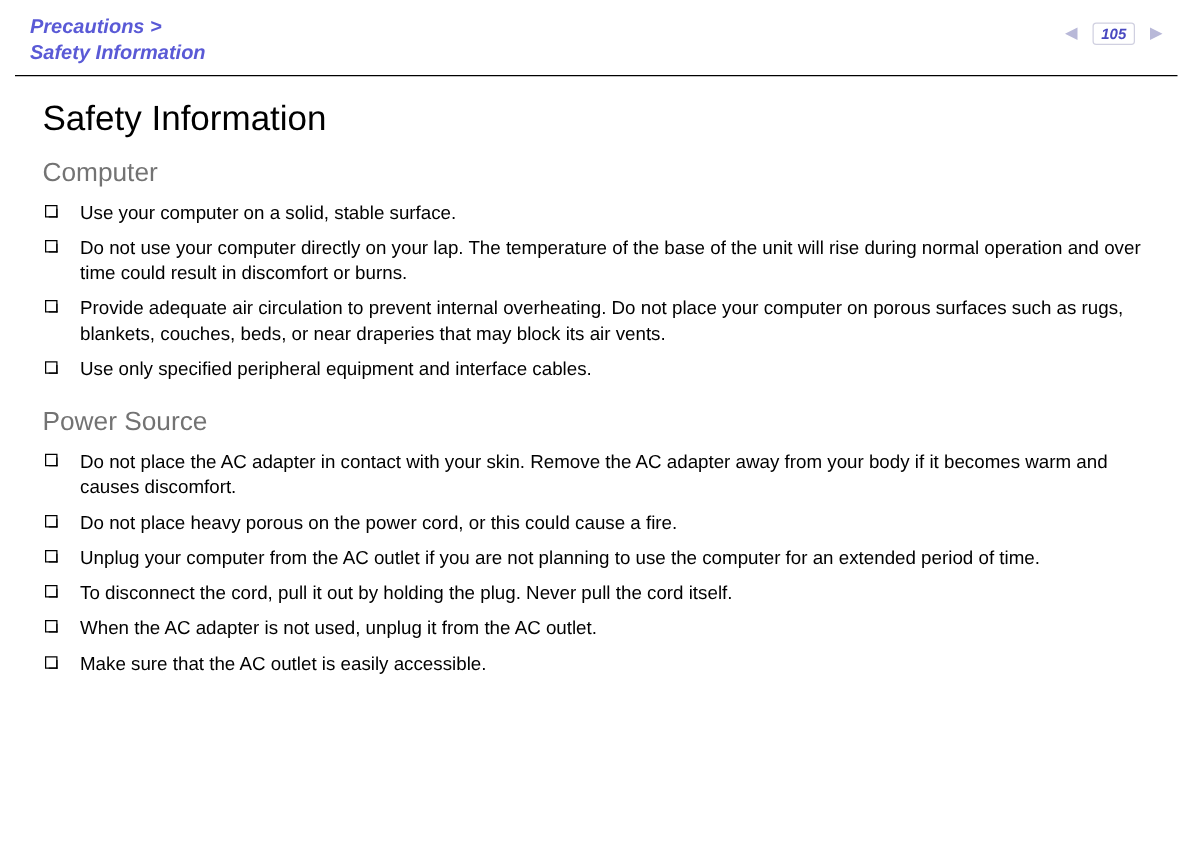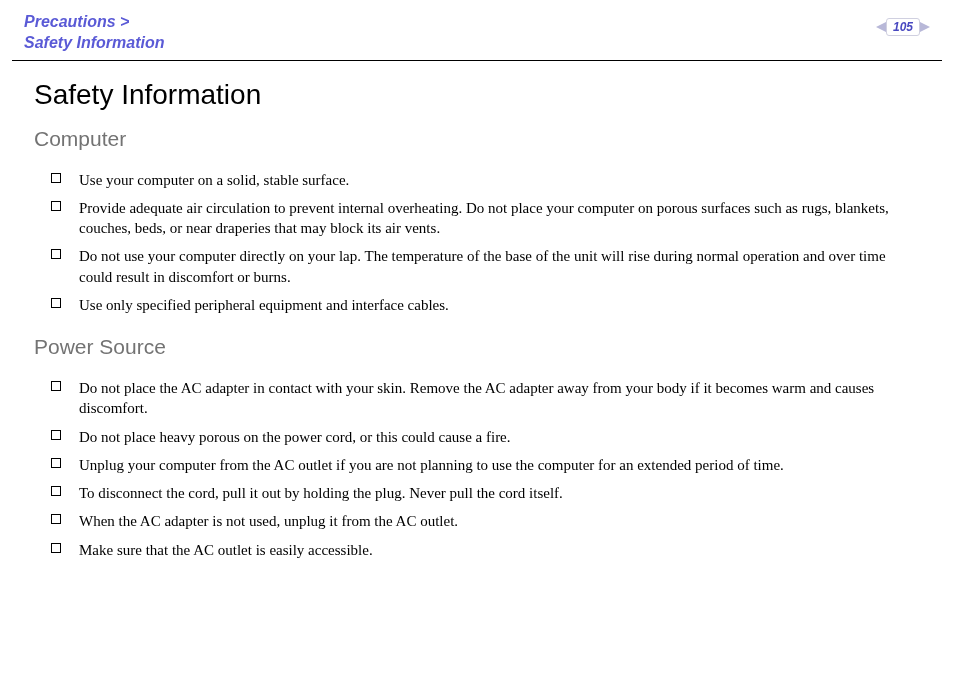--- a/index.html
+++ b/index.html
@@ -1,28 +1,28 @@
 <!DOCTYPE html>
 <html><head>
 <meta charset="utf-8">
 <style>
   html,body{margin:0;padding:0;background:#fff;font-family:Helvetica,Arial,sans-serif;color:#000;font-size:15px;}
   .page{width:954px;height:674px;position:relative;box-sizing:border-box;}
   .header{display:flex;justify-content:space-between;align-items:flex-start;padding:12px 24px 6px 24px;}
   .breadcrumb{color:#5a5ad6;font-weight:bold;font-style:italic;font-size:16px;line-height:1.3;}
-  .pagebox{display:flex;align-items:center;gap:0;margin-top:6px;}
+  .pagebox{display:flex;align-items:center;gap:12px;margin-top:6px;}
   .pagebox .tri{width:0;height:0;border-top:5px solid transparent;border-bottom:5px solid transparent;}
   .pagebox .tri.left{border-right:10px solid #b8b8d8;}
   .pagebox .tri.right{border-left:10px solid #b8b8d8;}
   .pagebox .num{border:1px solid #d0d0e0;border-radius:3px;padding:1px 5px;font-size:12px;font-style:italic;font-weight:bold;color:#4848c0;min-width:22px;text-align:center;}
   .rule{border:0;border-top:1px solid #000;margin:0 12px;}
   .content{padding:8px 34px 0 34px;}
   h1.title{font-weight:400;font-size:28px;margin:10px 0 10px 0;}
   h2.section{color:#737373;font-weight:400;font-size:21px;margin:16px 0 6px 0;}
-  ul.bullets{list-style:none;padding:0;margin:15px;font-family:Liberation Serif, serif;}
+  ul.bullets{list-style:none;padding:0;margin:0;}
   ul.bullets li{position:relative;padding:4px 0 4px 30px;line-height:1.35;font-size:15px;}
   ul.bullets li .sq{position:absolute;left:2px;top:7px;width:10px;height:10px;border:1.2px solid #000;box-sizing:border-box;}
   ul.bullets li .sq:after{content:"";position:absolute;right:-1px;bottom:-1px;width:6px;height:6px;border-right:1.2px solid #000;border-bottom:1.2px solid #000;}
 </style>
 </head>
 <body>
 
 <div class="page">
 
   <div class="header">
@@ -38,22 +38,22 @@
   </div>
 
   <hr class="rule">
 
   <div class="content">
     <h1 class="title">Safety Information</h1>
 
     <h2 class="section">Computer</h2>
     <ul class="bullets">
       <li><span class="sq"></span><span>Use your computer on a solid, stable surface.</span></li>
+      <li><span class="sq"></span><span>Do not use your computer directly on your lap. The temperature of the base of the unit will rise during normal operation and over time could result in discomfort or burns.</span></li>
       <li><span class="sq"></span><span>Provide adequate air circulation to prevent internal overheating. Do not place your computer on porous surfaces such as rugs, blankets, couches, beds, or near draperies that may block its air vents.</span></li>
-      <li><span class="sq"></span><span>Do not use your computer directly on your lap. The temperature of the base of the unit will rise during normal operation and over time could result in discomfort or burns.</span></li>
       <li><span class="sq"></span><span>Use only specified peripheral equipment and interface cables.</span></li>
     </ul>
 
     <h2 class="section">Power Source</h2>
     <ul class="bullets">
       <li><span class="sq"></span><span>Do not place the AC adapter in contact with your skin. Remove the AC adapter away from your body if it becomes warm and causes discomfort.</span></li>
       <li><span class="sq"></span><span>Do not place heavy porous on the power cord, or this could cause a fire.</span></li>
       <li><span class="sq"></span><span>Unplug your computer from the AC outlet if you are not planning to use the computer for an extended period of time.</span></li>
       <li><span class="sq"></span><span>To disconnect the cord, pull it out by holding the plug. Never pull the cord itself.</span></li>
       <li><span class="sq"></span><span>When the AC adapter is not used, unplug it from the AC outlet.</span></li>

